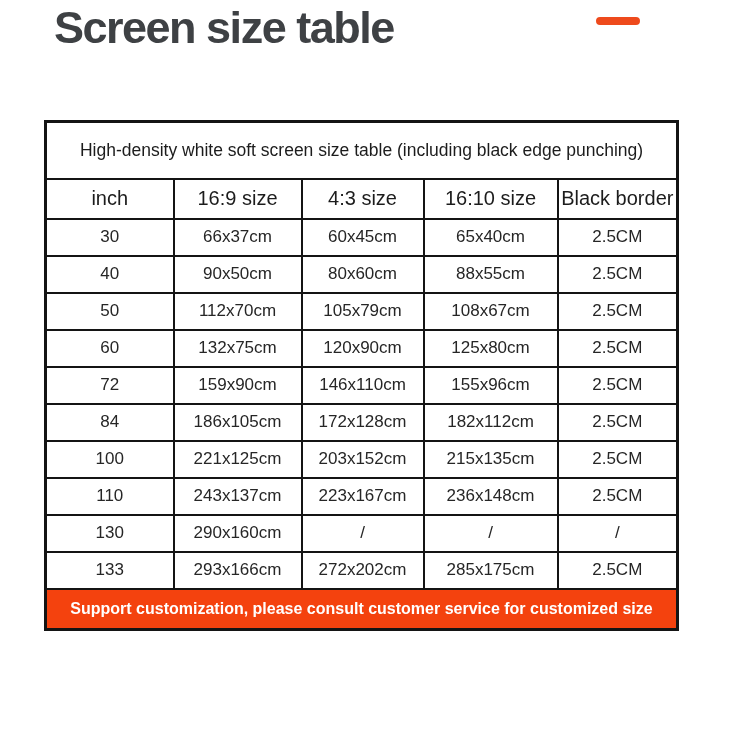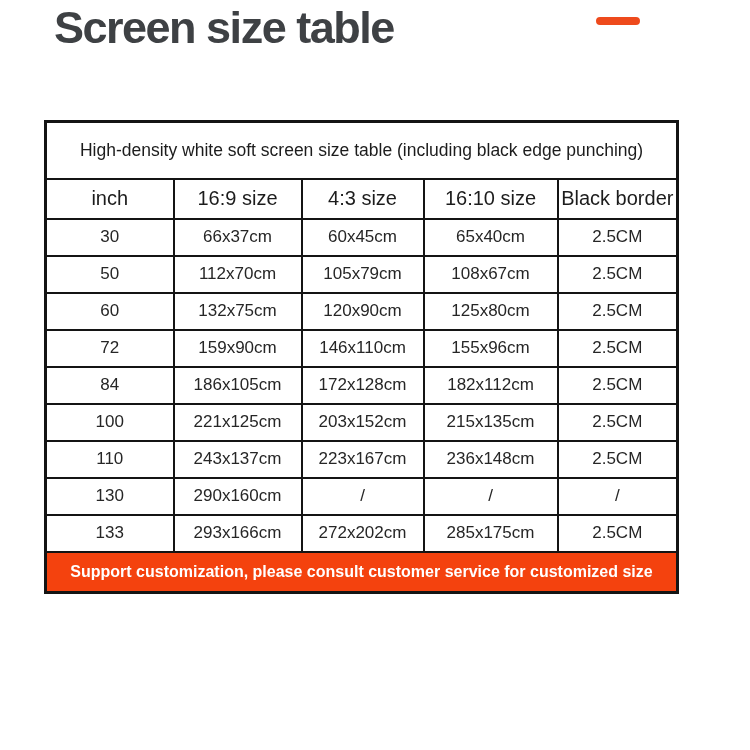--- a/index.html
+++ b/index.html
@@ -131,20 +131,27 @@
       </tbody>
       <tbody class="data-rows">
           <tr>
             <td>30</td>
             <td>66x37cm</td>
             <td>60x45cm</td>
             <td>65x40cm</td>
             <td>2.5CM</td>
           </tr>
           <tr>
+            <td>40</td>
+            <td>90x50cm</td>
+            <td>80x60cm</td>
+            <td>88x55cm</td>
+            <td>2.5CM</td>
+          </tr>
+          <tr>
             <td>50</td>
             <td>112x70cm</td>
             <td>105x79cm</td>
             <td>108x67cm</td>
             <td>2.5CM</td>
           </tr>
           <tr>
             <td>60</td>
             <td>132x75cm</td>
             <td>120x90cm</td>

